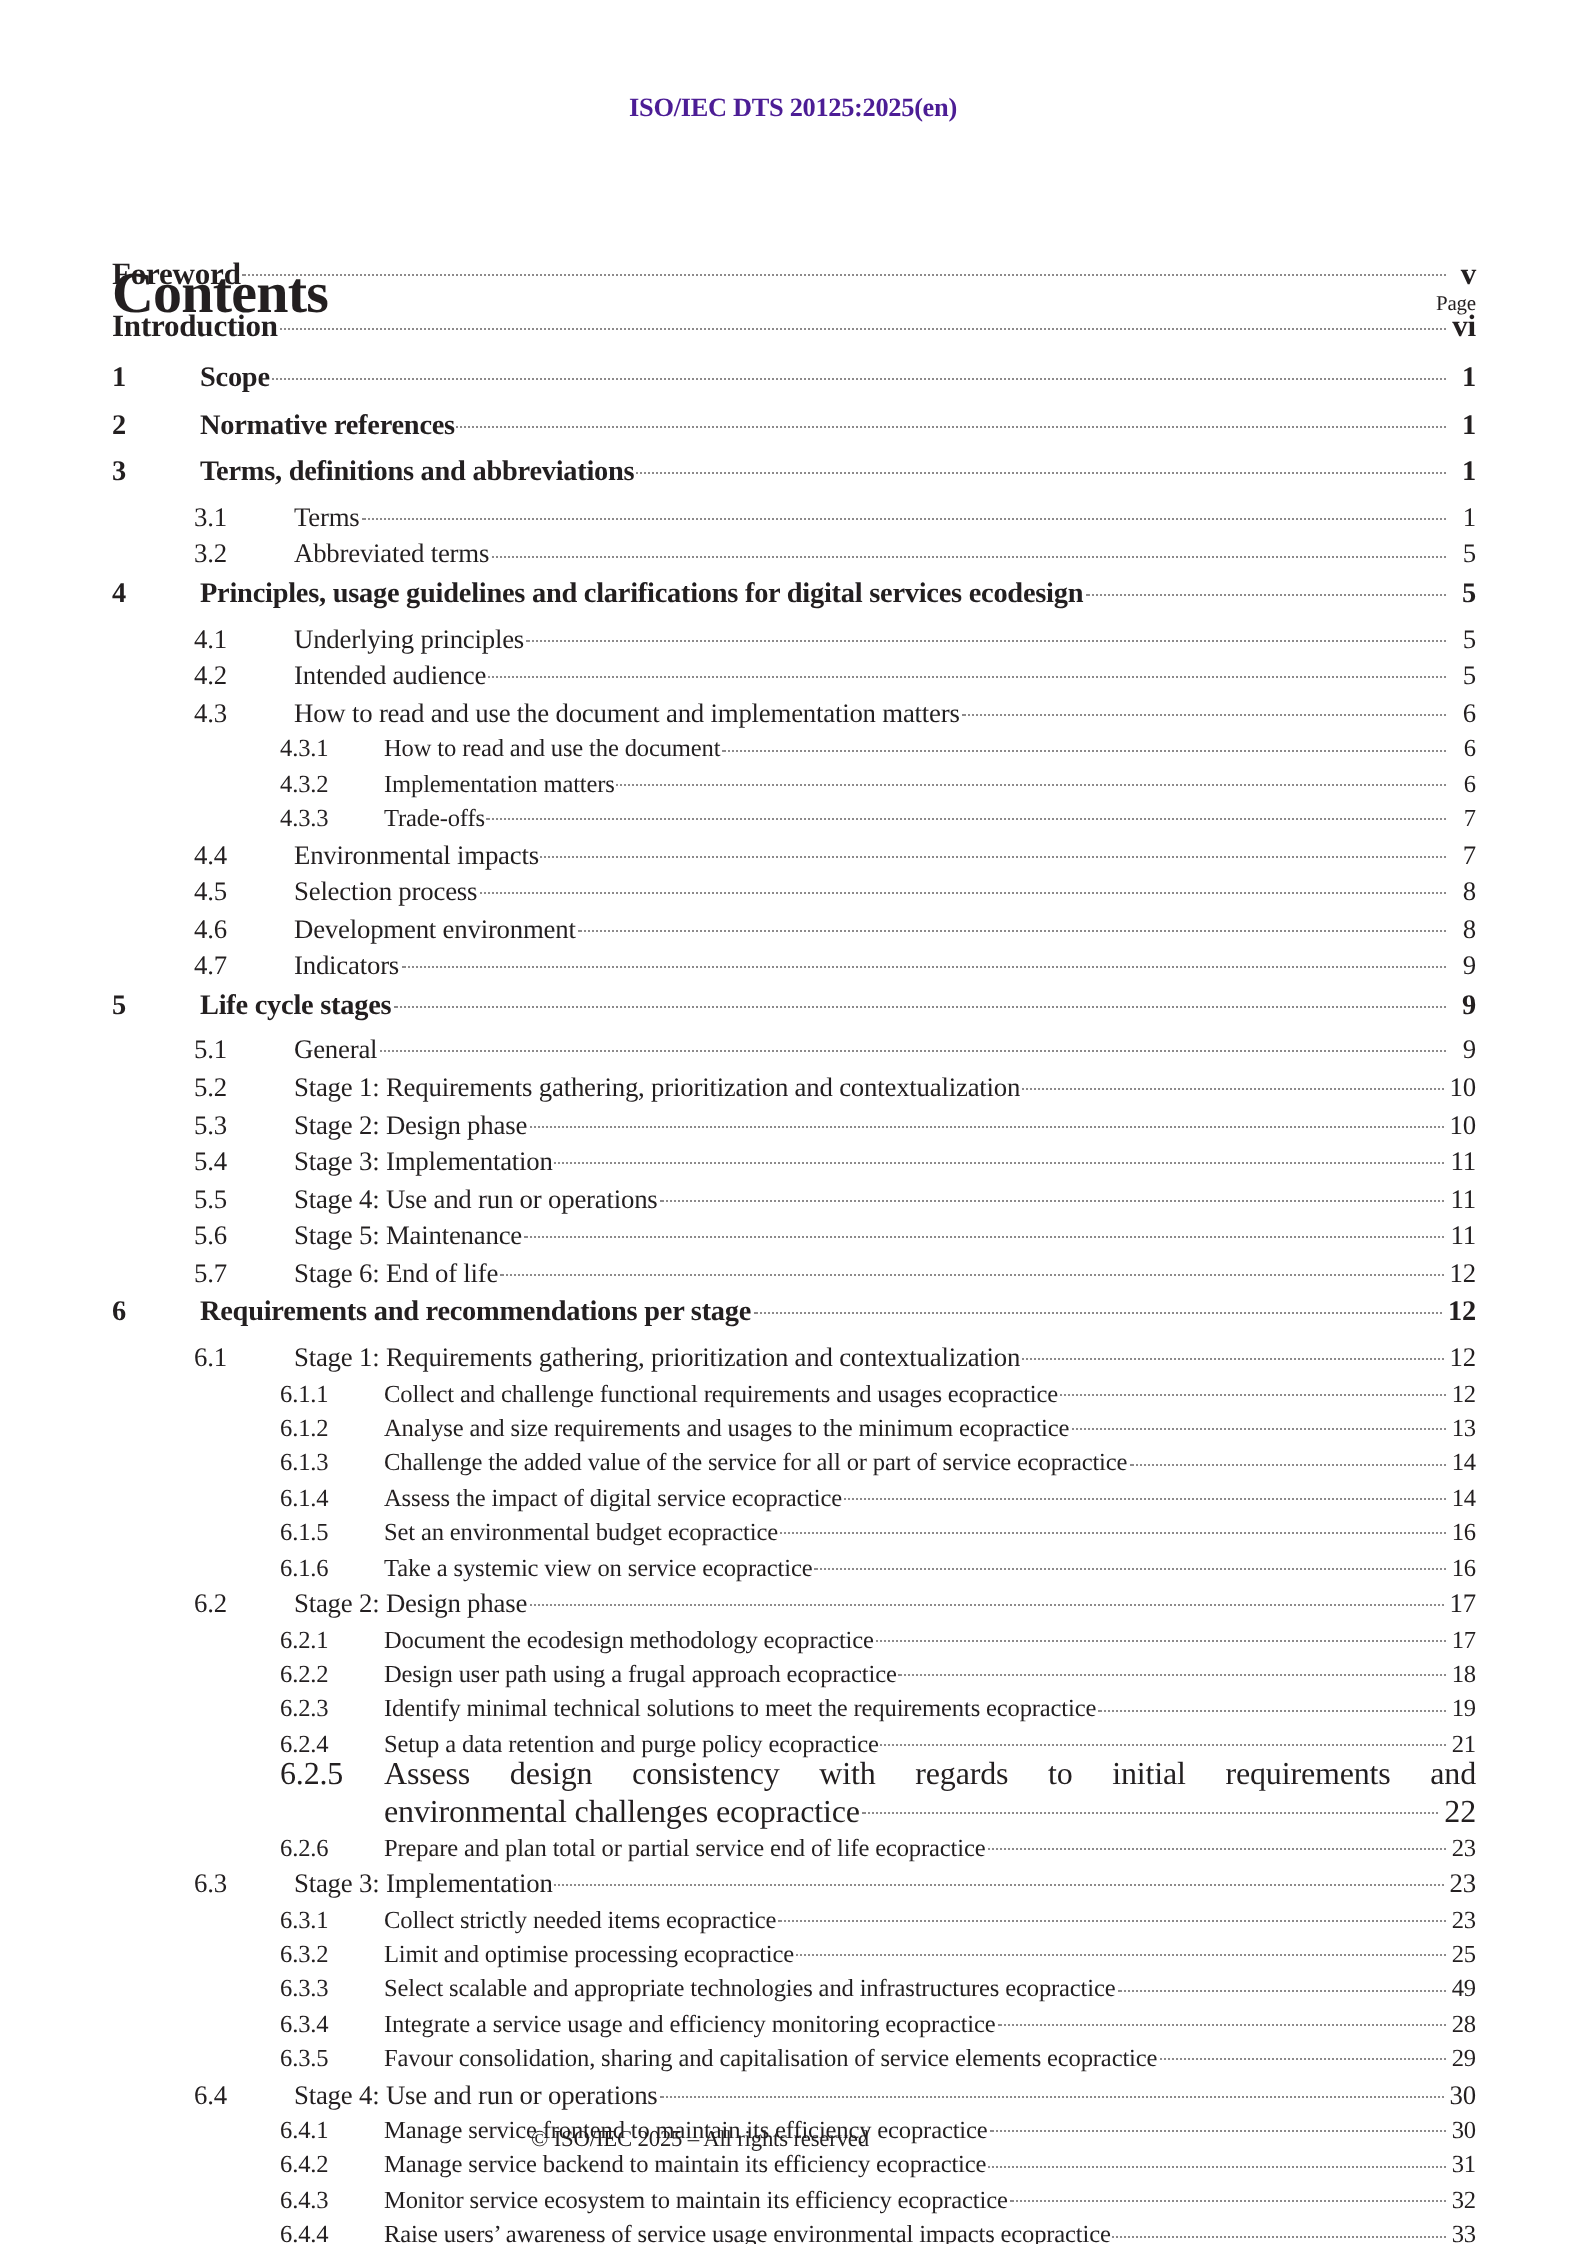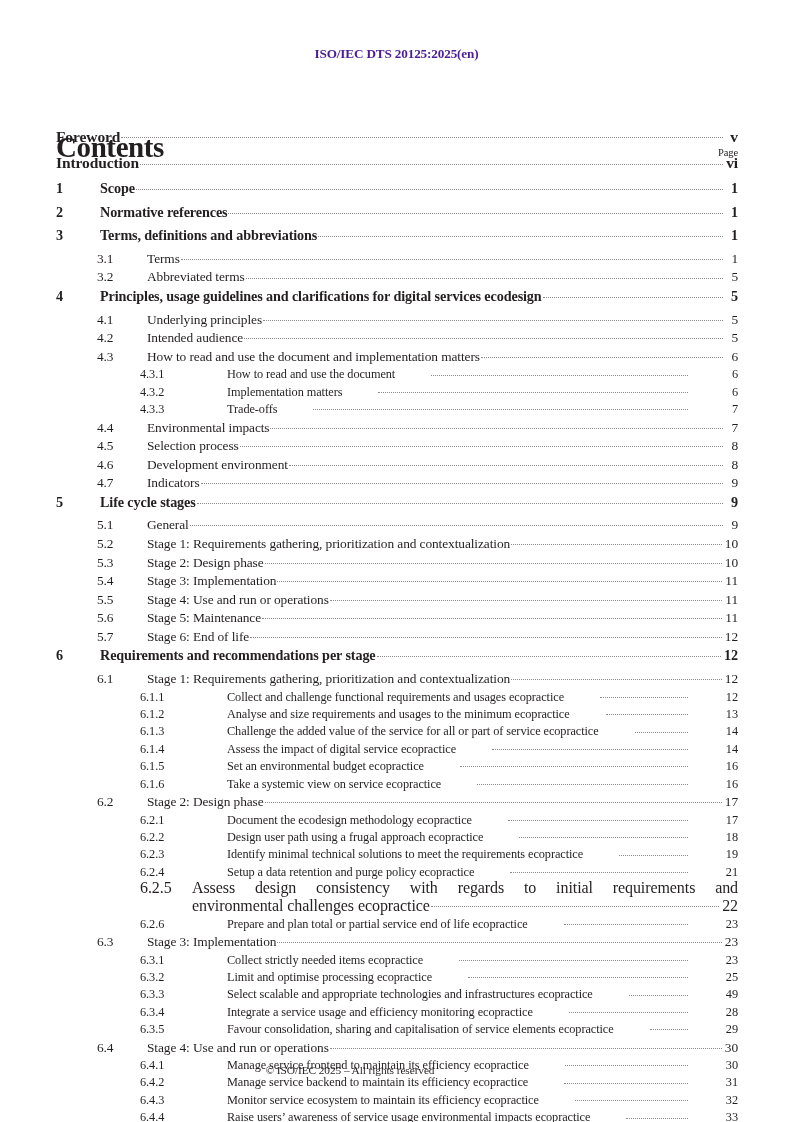--- a/index.html
+++ b/index.html
@@ -143,21 +143,20 @@
   }
   .entry.lv2 .pg { min-width: 12px; }
 
   
   .entry.lv3 {
     font-size: 12.3px;
     font-weight: normal;
     line-height: 14px;
     height: 17.4px;
     letter-spacing: -0.08px;
-    gap: 35px;
   }
   .entry.lv3 .num {
     width: 52px;
     margin-left: 84px;
   }
   .entry.lv3 .pg { min-width: 12px; }
 
   
   .entry.wrap {
     display: block;

